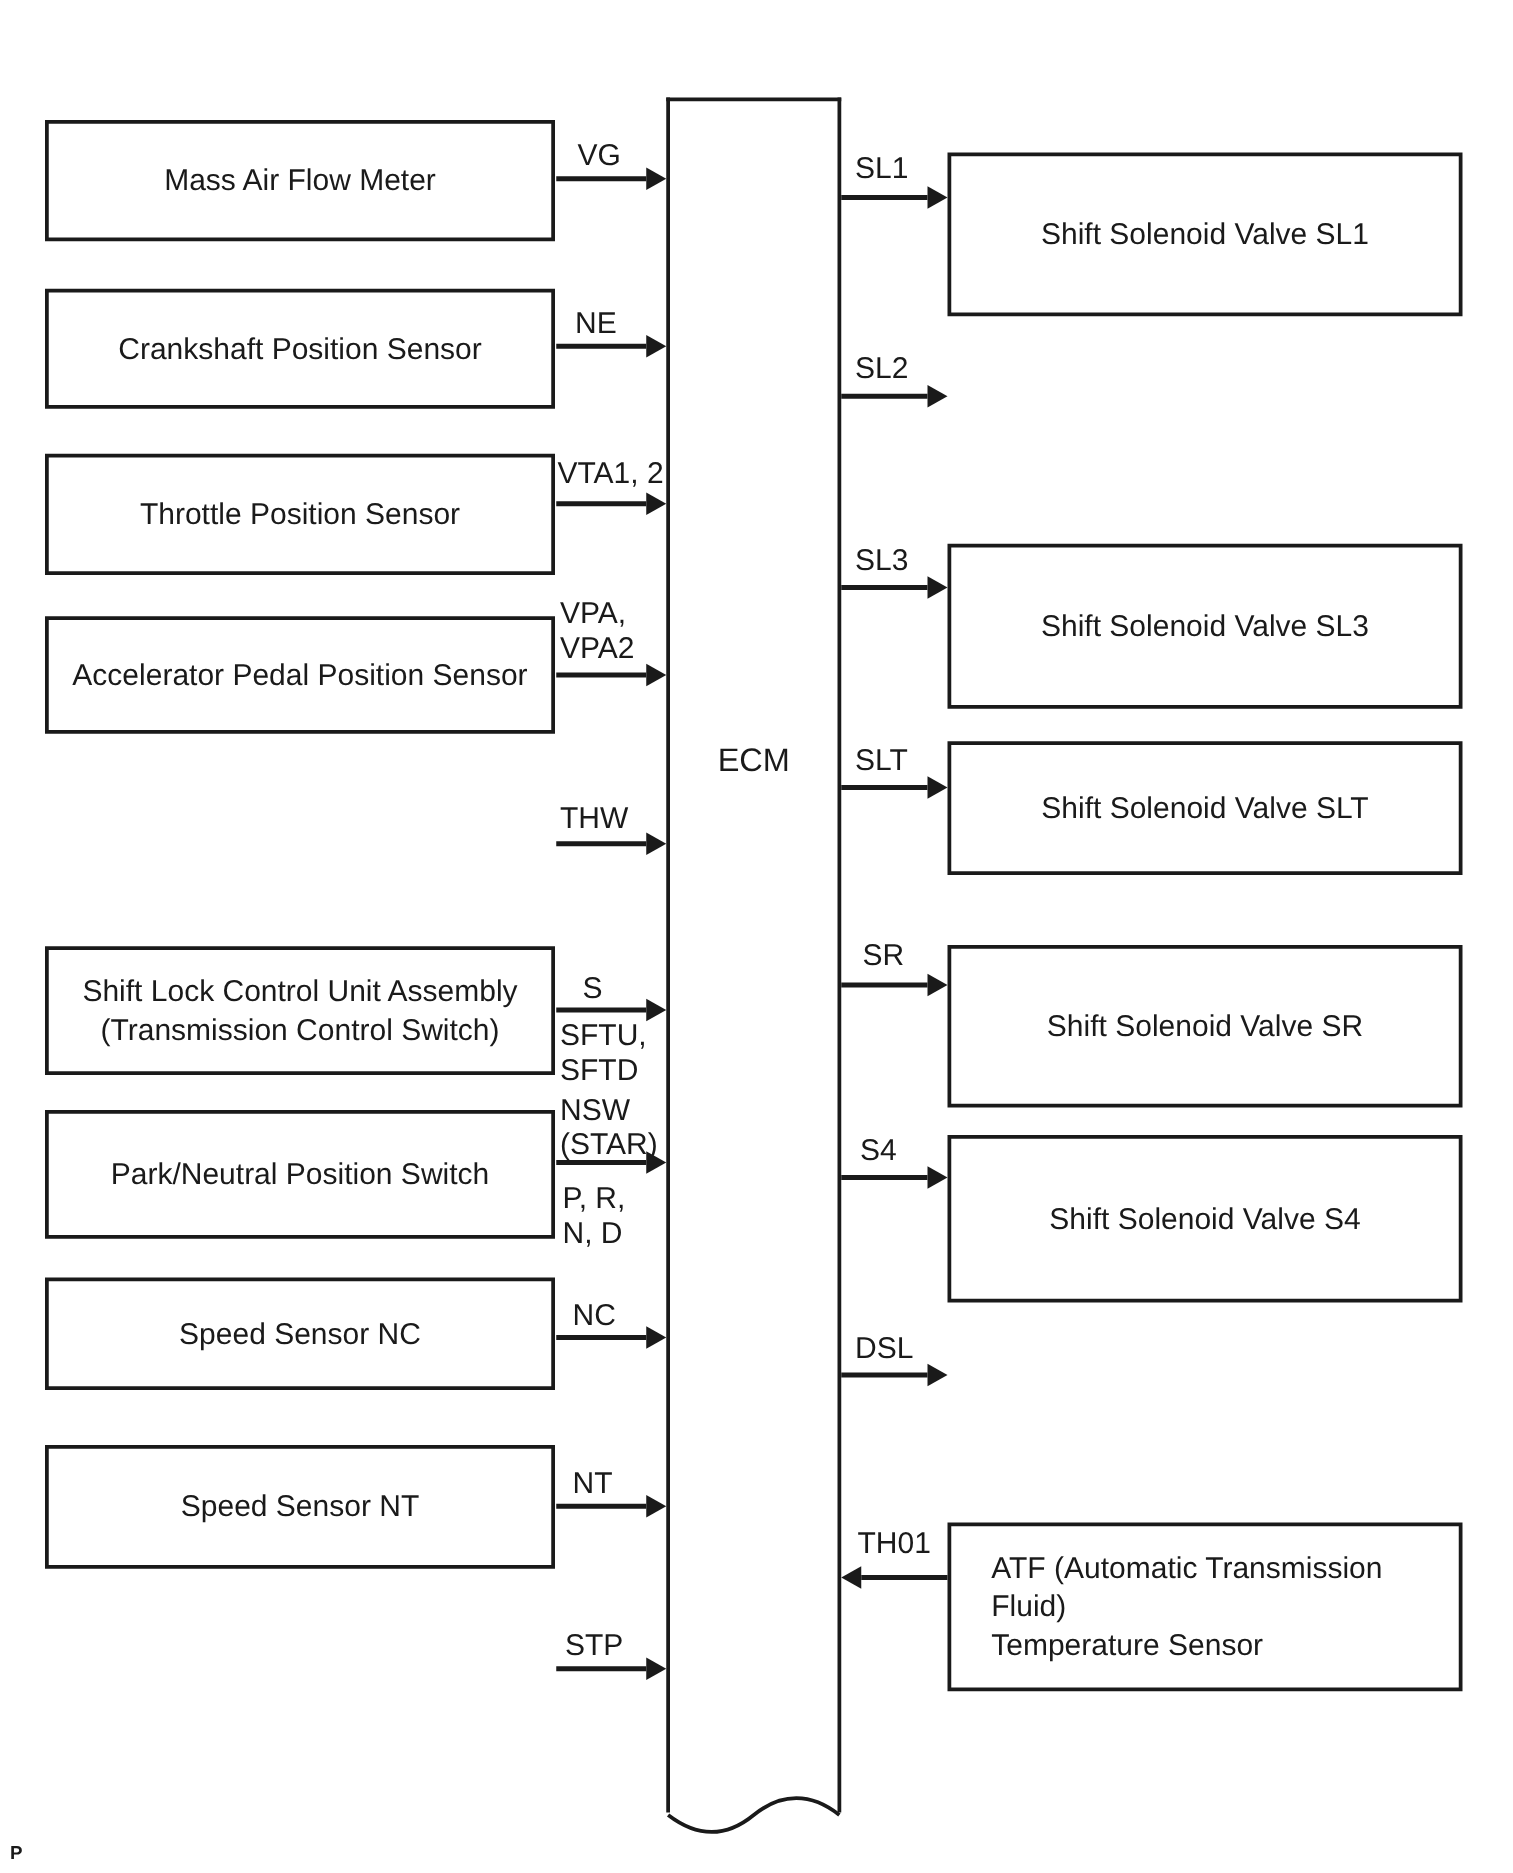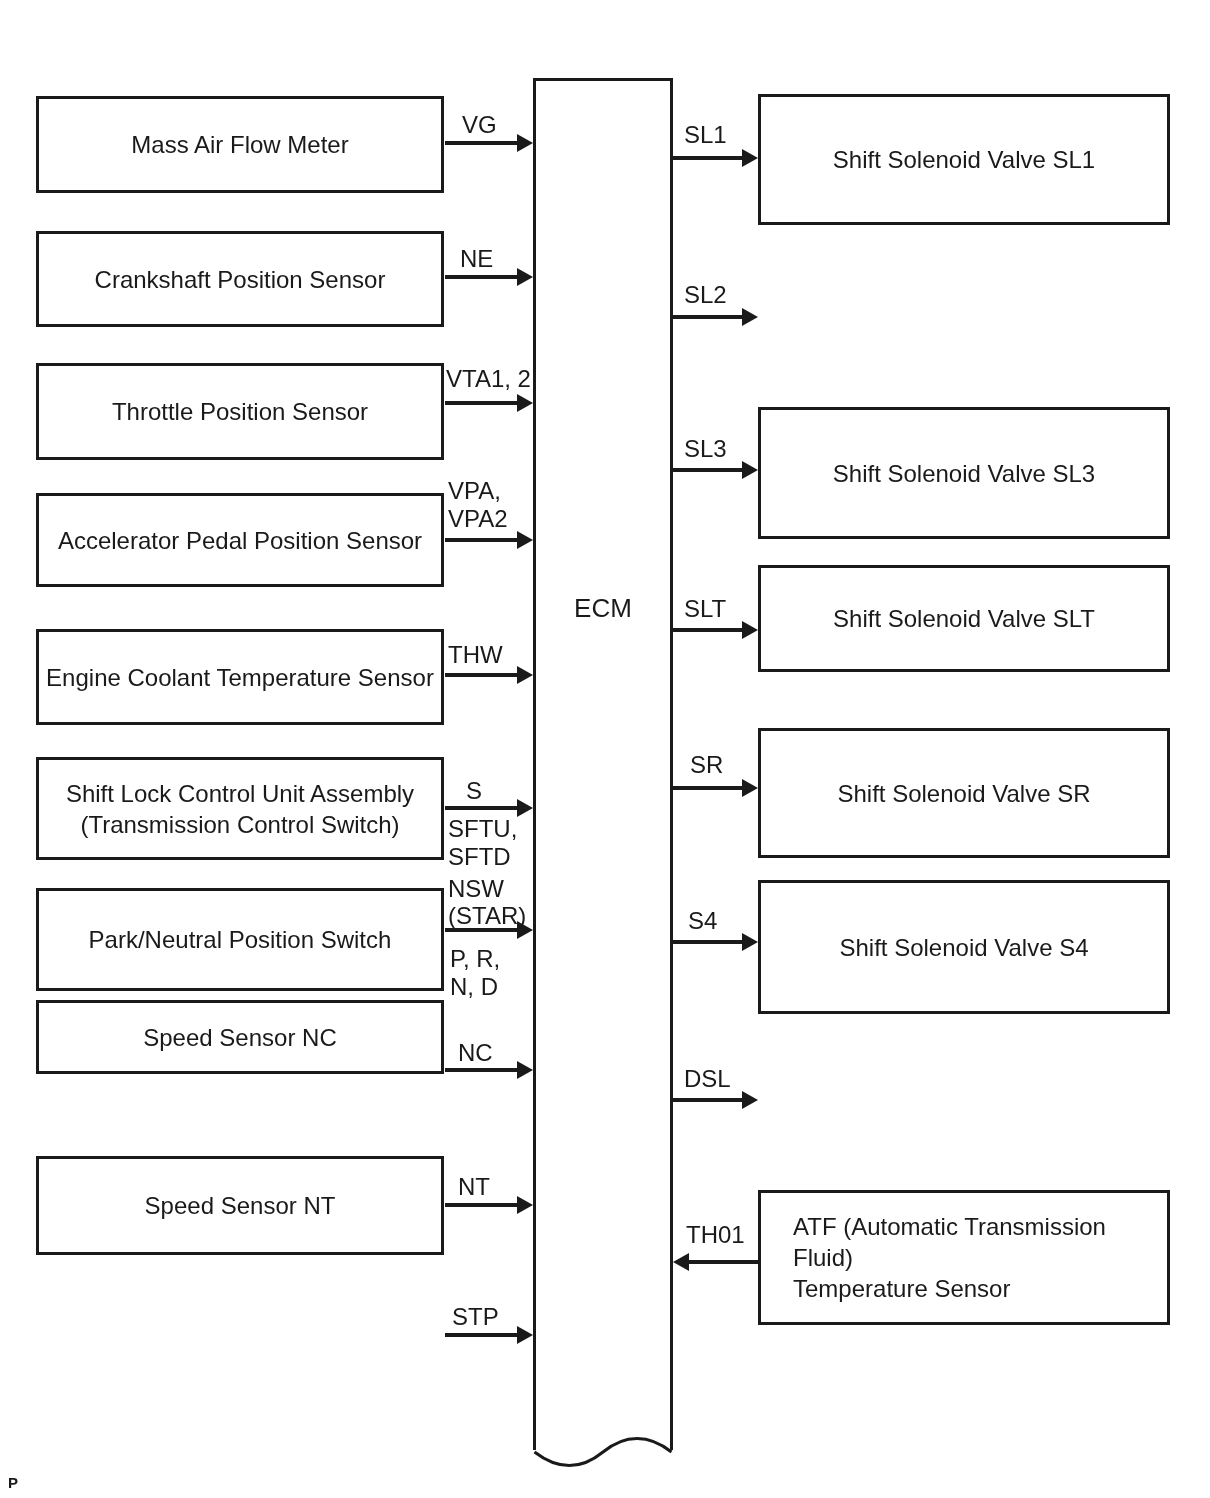--- a/index.html
+++ b/index.html
@@ -32,20 +32,21 @@
     text-align: center;
   }
   .rbox {
     left: 758px;
     width: 412px;
     display: flex;
     flex-direction: column;
     align-items: center;
     justify-content: center;
     text-align: center;
+    margin-top: 28px;
   }
   .rbox.align-left {
     align-items: flex-start;
     text-align: left;
     padding-left: 32px;
     padding-right: 10px;
   }
   .boxlabel {
     display: block;
     font-size: 24px;
@@ -110,31 +111,28 @@
   </div>
   <div class="lbox" style="top:231px;height:96px">
     <span class="boxlabel">Crankshaft Position Sensor</span>
   </div>
   <div class="lbox" style="top:363px;height:97px">
     <span class="boxlabel">Throttle Position Sensor</span>
   </div>
   <div class="lbox" style="top:493px;height:94px">
     <span class="boxlabel">Accelerator Pedal Position Sensor</span>
   </div>
-  <div class="lbox" style="top:629px;height:96px">
-    <span class="boxlabel">Engine Coolant Temperature Sensor</span>
-  </div>
   <div class="lbox" style="top:888px;height:103px">
     <span class="boxlabel">Park/Neutral Position Switch</span>
   </div>
   <div class="lbox" style="top:757px;height:103px">
     <span class="boxlabel">Shift Lock Control Unit Assembly</span>
     <span class="boxlabel">(Transmission Control Switch)</span>
   </div>
-  <div class="lbox" style="top:1000px;height:74px">
+  <div class="lbox" style="top:1022px;height:90px">
     <span class="boxlabel">Speed Sensor NC</span>
   </div>
   <div class="lbox" style="top:1156px;height:99px">
     <span class="boxlabel">Speed Sensor NT</span>
   </div>
 
   <span class="sig" style="left:462px;top:112px">VG</span>
   <span class="sig" style="left:460px;top:246px">NE</span>
   <span class="sig" style="left:446px;top:366px">VTA1, 2</span>
   <span class="sig" style="left:448px;top:478px">VPA,</span>

